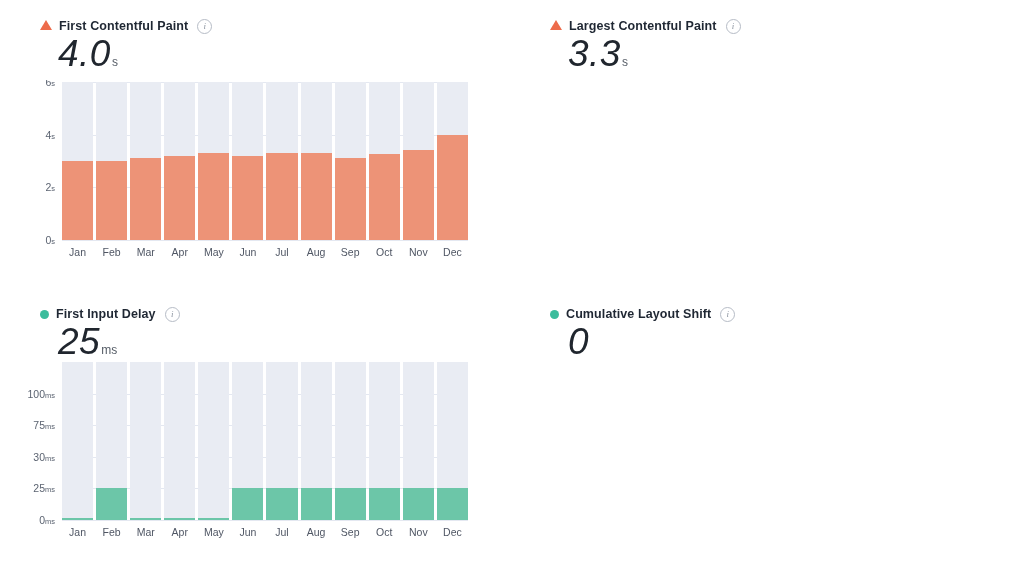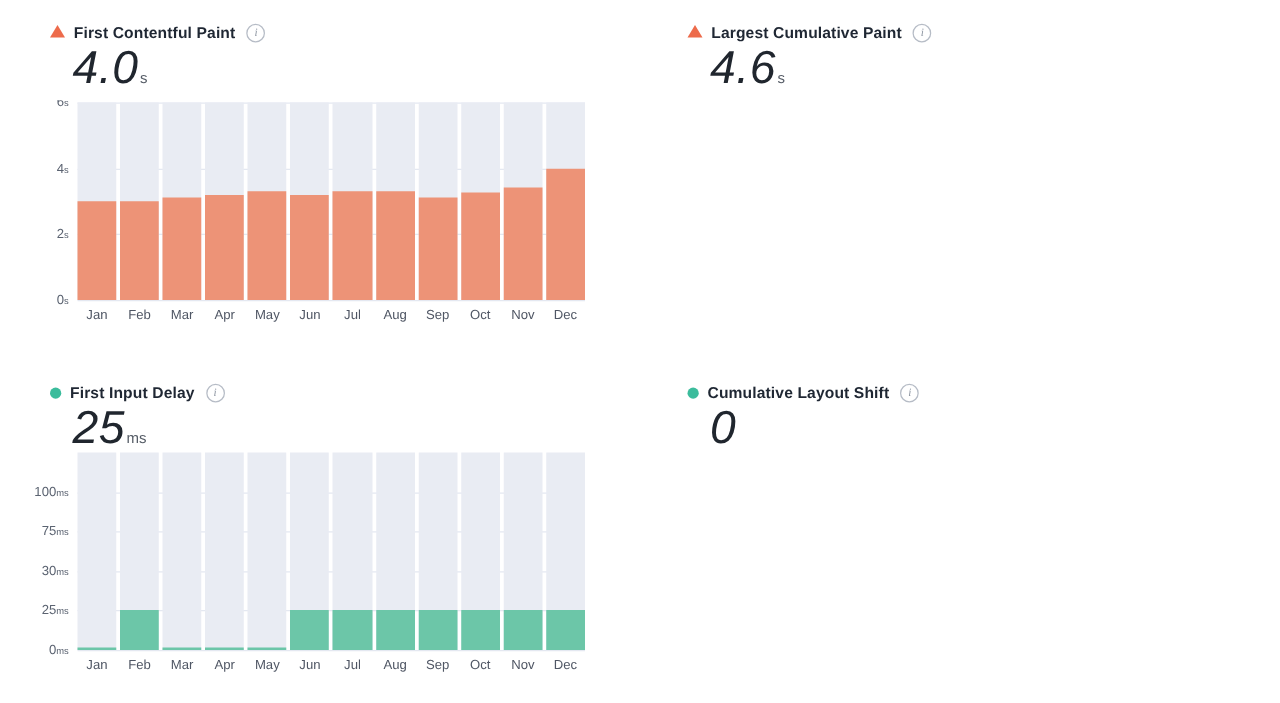--- a/index.html
+++ b/index.html
@@ -246,25 +246,25 @@
           </div>
           <div class="clip-mask" style="left: 0px; right: 0px; top: 0px; height: 10px;"></div>
         </div>
       </div>
   </div>
 
   <div class="panel">
     <div class="panel-head">
       <div class="title-row">
         <span class="marker tri"></span>
-        <span class="title-text">Largest Cumulative Paint</span>
+        <span class="title-text">Largest Contentful Paint</span>
         <span class="info-icon">i</span>
       </div>
       <div class="bignum-row">
-        <span class="bignum">4.6</span>
+        <span class="bignum">3.3</span>
         <span class="bigunit">s</span>
       </div>
     </div>
     <div class="chart" style="top:70px;left:0;right:0;height:190px;">
         <div class="chart-inner" style="position: absolute; inset: 0px;">
           <div class="ytick" style="top: 170px; width: 563px; left: 0px;"></div>
           <div class="ytick" style="top: 117.333px; width: 563px; left: 0px;"></div>
           <div class="ytick" style="top: 64.6667px; width: 563px; left: 0px;"></div>
           <div class="ytick" style="top: 12px; width: 563px; left: 0px;"></div>
           <div class="clip-mask" style="left: 0px; right: 0px; top: 0px; height: 10px;"></div>

